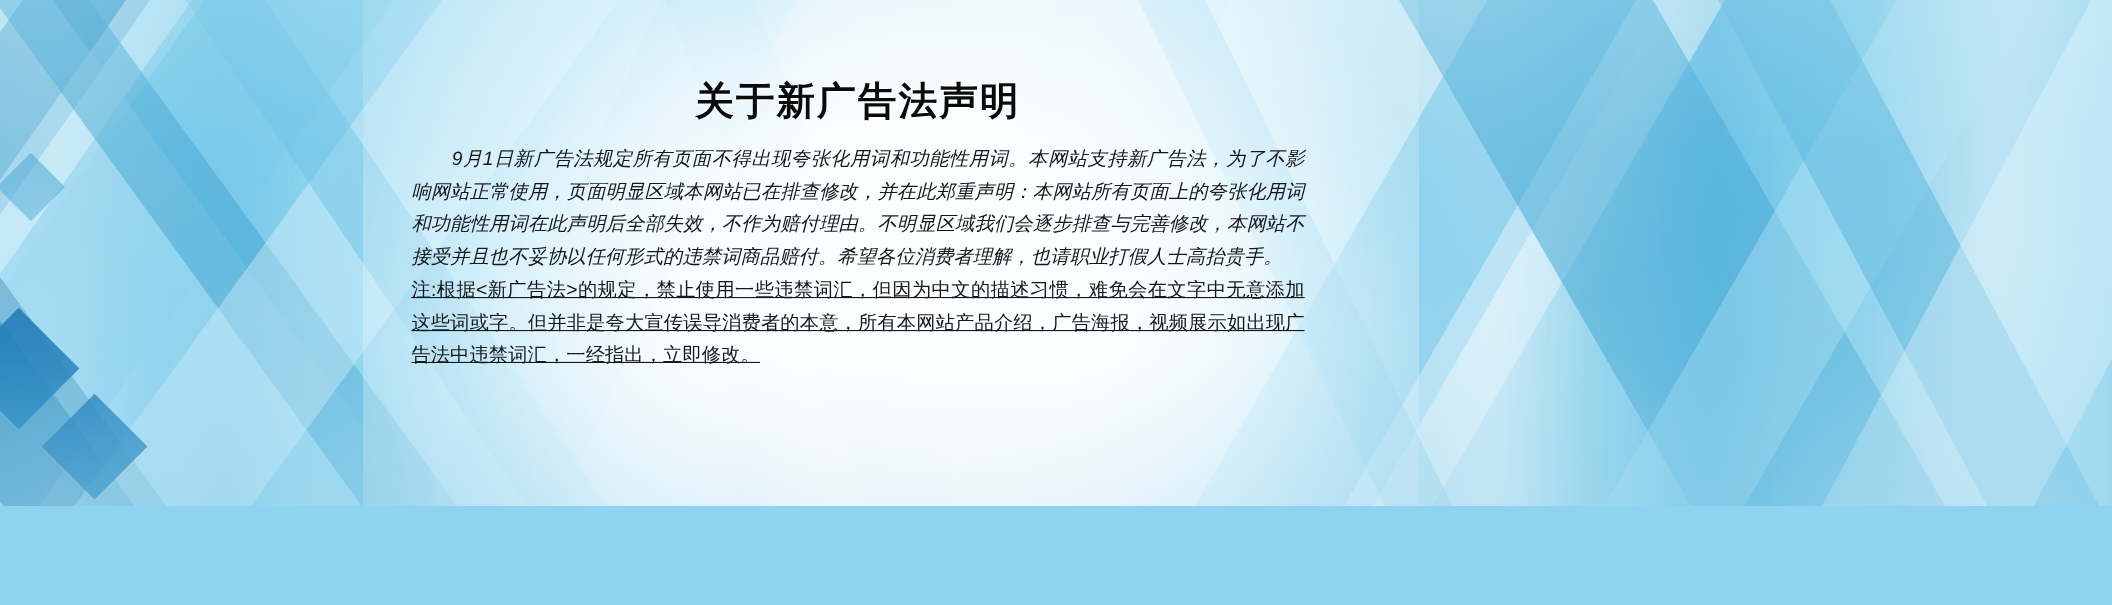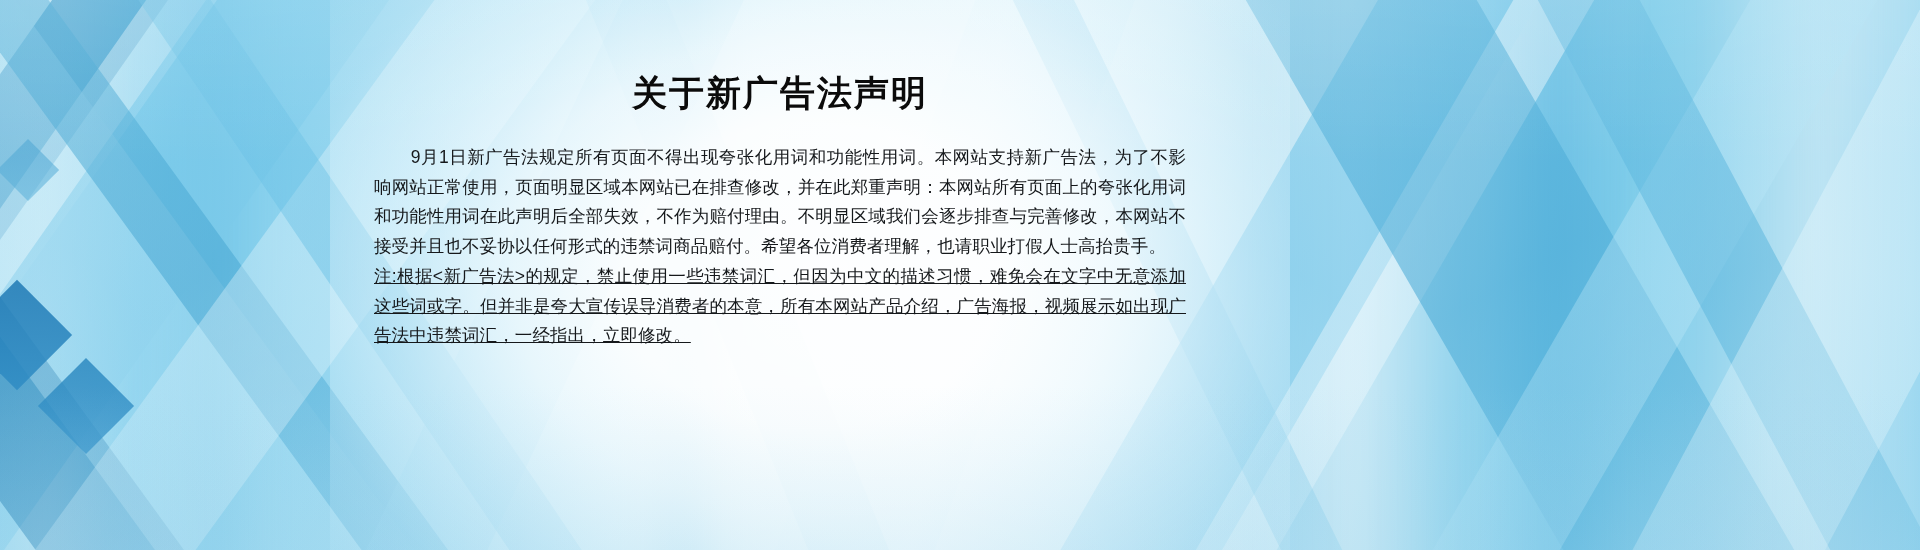--- a/index.html
+++ b/index.html
@@ -10,21 +10,21 @@
     overflow: hidden;
   }
   body {
     font-family: "Liberation Sans", "DejaVu Sans", sans-serif;
     background: #8ed3ef;
   }
 
   #stage {
     position: relative;
     width: 1920px;
-    height: 550px;
+    height: 460px;
     overflow: hidden;
     background: linear-gradient(100deg,
         #a8ddf0 0%,
         #7ecdec 10%,
         #9bd8f0 22%,
         #bfe7f6 34%,
         #d8f0f8 44%,
         #e9f6fb 50%,
         #d4eef8 58%,
         #a9dcf1 70%,
@@ -99,21 +99,21 @@
   .para {
     margin: 0;
     color: #15181b;
     font-size: 17.5px;
     line-height: 29.5px;
     text-align: justify;
     text-justify: inter-ideograph;
     letter-spacing: 0.1px;
   }
 
-  #para1 { margin-top: 29px; text-indent: 2.1em; }
+  #para1 { margin-top: 16px; text-indent: 2.1em; font-style: italic; }
   #para2 { margin-top: 1px; text-decoration: underline; }
 </style>
 </head>
 <body>
 
 <div id="stage">
 
   <div class="bands">
 
     <div class="streak" style="left:-40px;width:170px;background:linear-gradient(to right,rgba(255,255,255,0.0),rgba(255,255,255,0.38),rgba(255,255,255,0.0));"></div>

